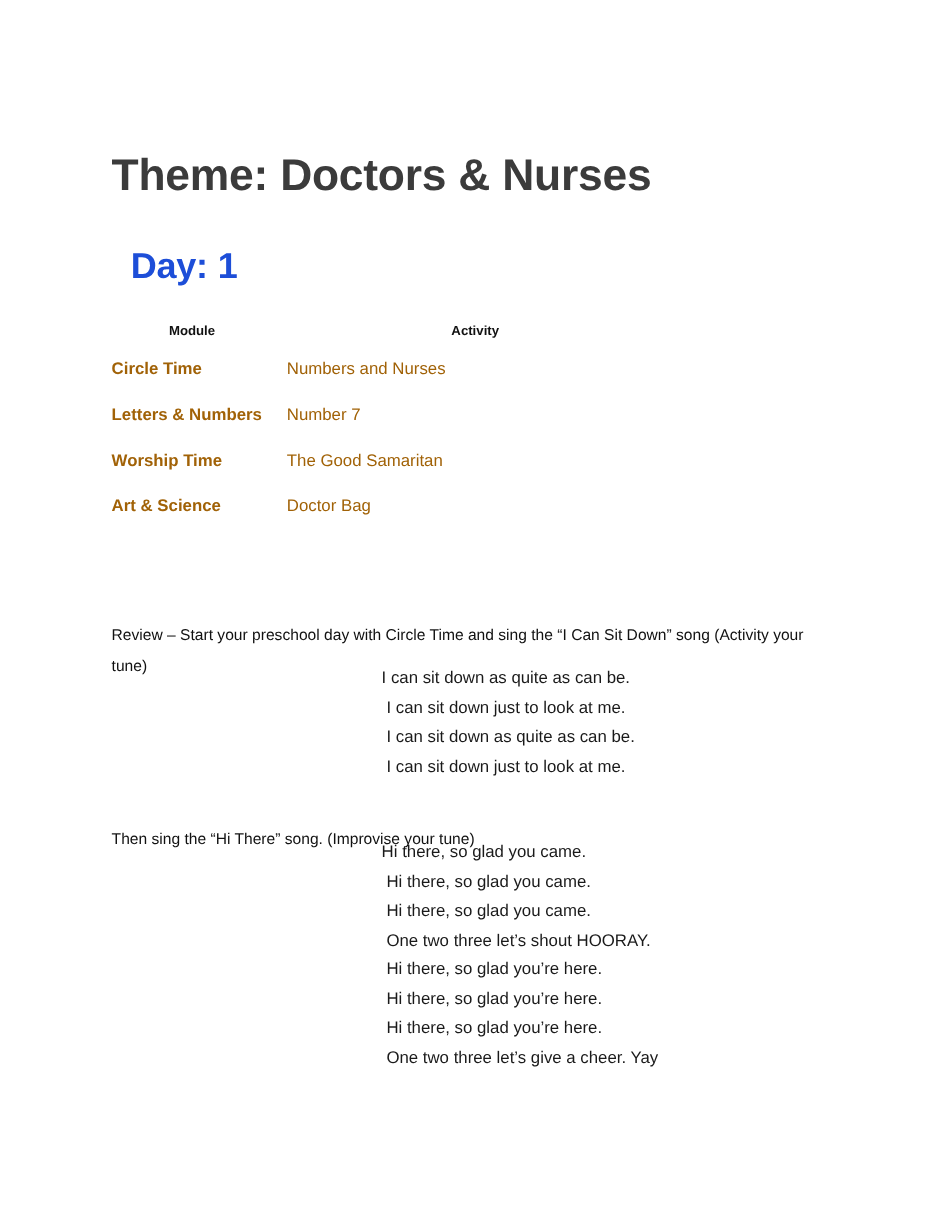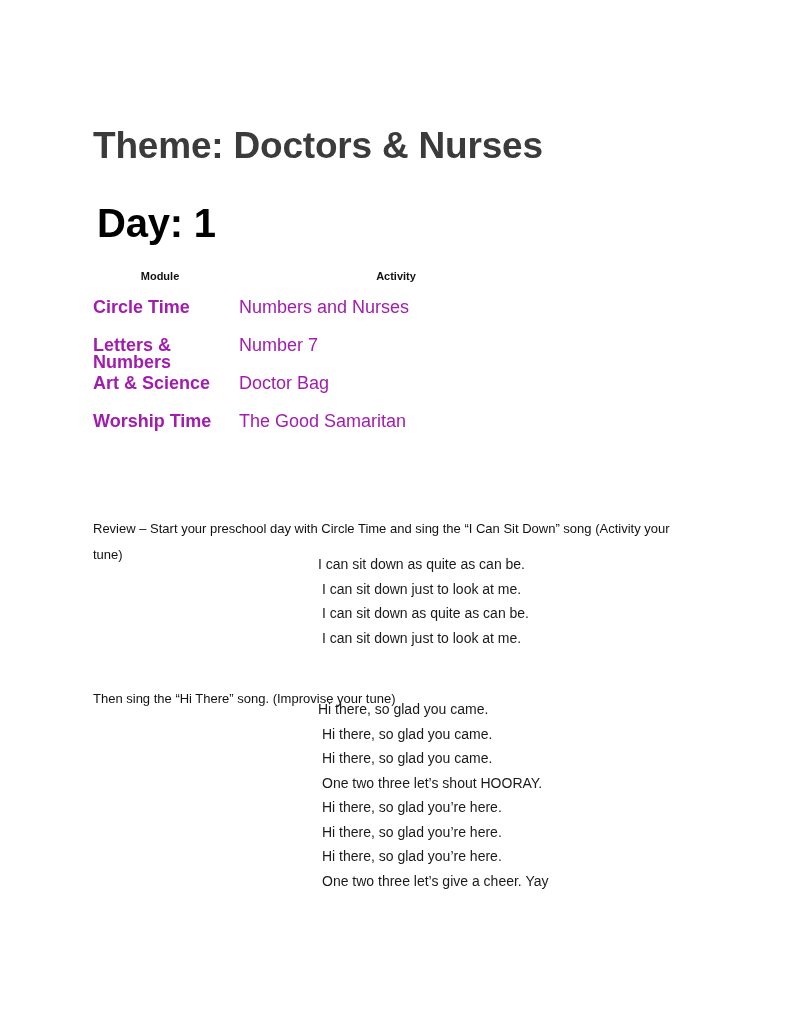--- a/index.html
+++ b/index.html
@@ -42,26 +42,26 @@
     font-weight: bold;
     color: #3b3b3b;
     letter-spacing: -0.2px;
     white-space: nowrap;
   }
 
   h2.day-title {
     margin: 0;
     padding: 0;
     position: absolute;
-    left: 4px;
+    left: 16px;
     top: 205px;
-    font-size: 40px;
+    font-size: 30px;
     line-height: 36px;
     font-weight: bold;
-    color: #000000;
+    color: #1d4ed8;
     letter-spacing: -0.2px;
     white-space: nowrap;
   }
 
   .schedule-table {
     position: absolute;
     left: 0;
     top: 268px;
     width: 420px;
     border-collapse: collapse;
@@ -82,23 +82,23 @@
     color: #111111;
     height: 31px;
     text-align: center;
     margin-top: 14px;
   }
   .schedule-table thead th.th-module { text-align: center; padding-right: 12px; }
   .schedule-table thead th.th-activity { text-align: center; padding-left: 40px; }
 
   .schedule-table tbody td {
     height: 38px;
-    font-size: 18px;
+    font-size: 14px;
     line-height: 17px;
-    color: #a21caf;
+    color: #a16207;
   }
   .schedule-table tbody td.cell-module {
     font-weight: bold;
     text-align: left;
     padding-right: 8px;
   }
   .schedule-table tbody td.cell-activity {
     font-weight: normal;
     text-align: left;
   }
@@ -157,26 +157,26 @@
       <tbody>
         <tr>
           <td class="cell-module">Circle Time</td>
           <td class="cell-activity">Numbers and Nurses</td>
         </tr>
         <tr>
           <td class="cell-module">Letters &amp; Numbers</td>
           <td class="cell-activity">Number 7</td>
         </tr>
         <tr>
+          <td class="cell-module">Worship Time</td>
+          <td class="cell-activity">The Good Samaritan</td>
+        </tr>
+        <tr>
           <td class="cell-module">Art &amp; Science</td>
           <td class="cell-activity">Doctor Bag</td>
-        </tr>
-        <tr>
-          <td class="cell-module">Worship Time</td>
-          <td class="cell-activity">The Good Samaritan</td>
         </tr>
       </tbody>
     </table>
 
     <p class="para para-review">Review – Start your preschool day with Circle Time and sing the “I Can Sit Down” song (Activity your tune)</p>
 
     <div class="lyrics lyrics-sitdown">
       <span class="line first">I can sit down as quite as can be.</span>
       <span class="line rest">I can sit down just to look at me.</span>
       <span class="line rest">I can sit down as quite as can be.</span>

